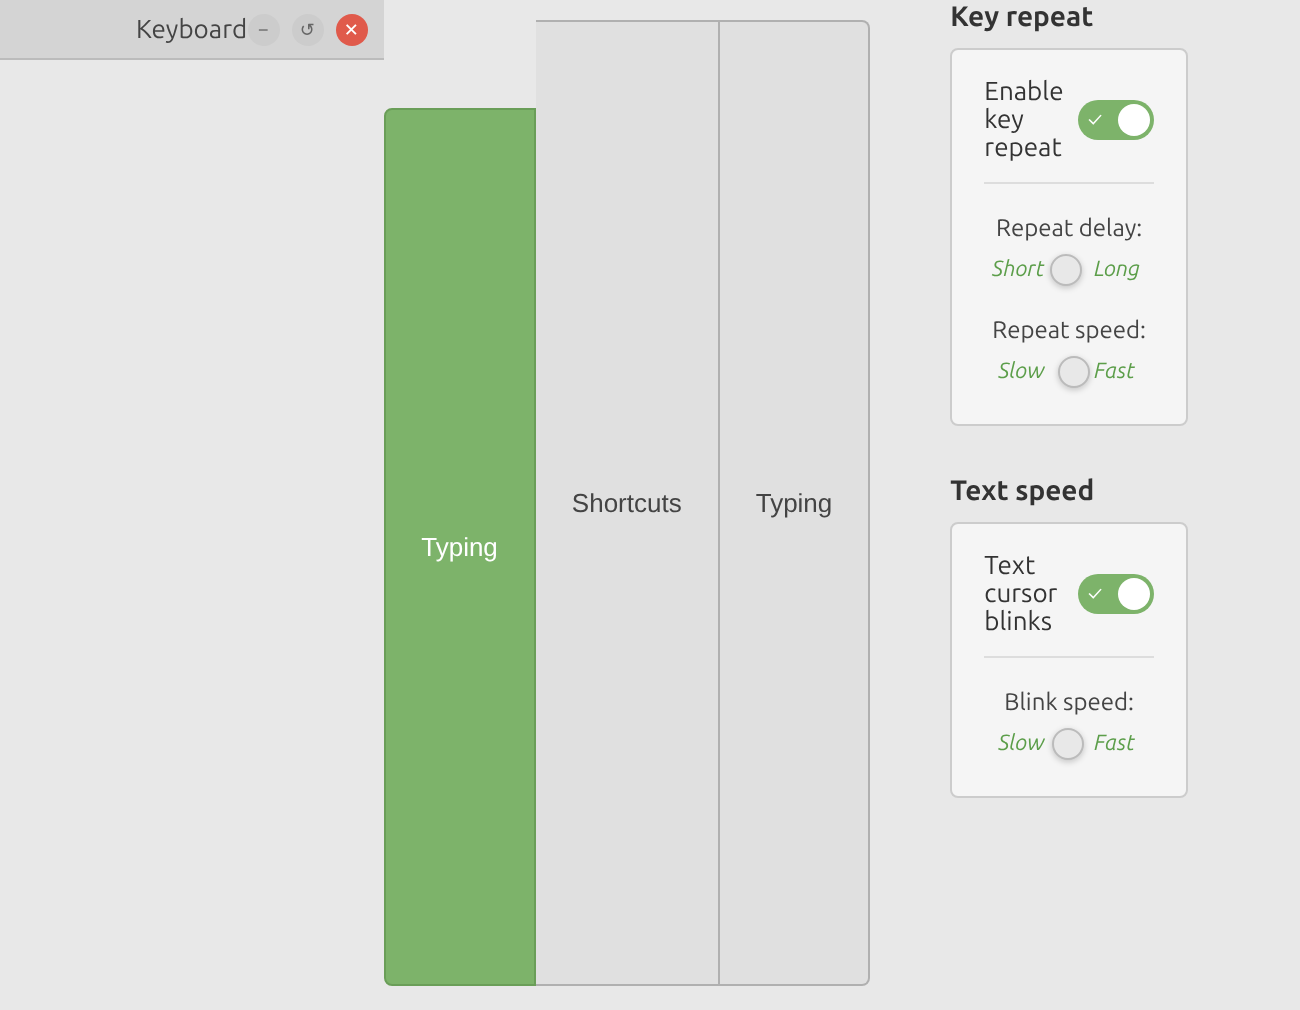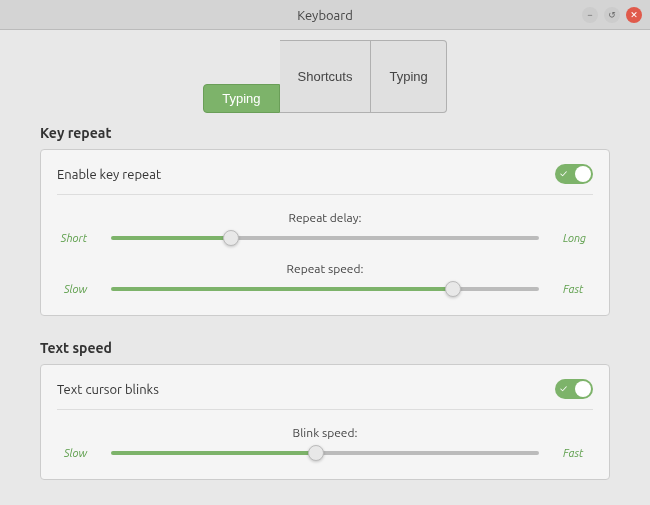--- a/index.html
+++ b/index.html
@@ -12,21 +12,21 @@
       width: 650px;
       height: 505px;
       overflow: hidden;
     }
 
     .window {
       width: 650px;
       height: 505px;
       background: #e8e8e8;
       display: flex;
-      flex-direction: column;
+      flex-direction: row;
     }
 
     .titlebar {
       background: #d4d4d4;
       height: 30px;
       display: flex;
       align-items: center;
       justify-content: space-between;
       padding: 0 8px;
       border-bottom: 1px solid #bbb;
@@ -82,21 +82,21 @@
     .tab-btn + .tab-btn { border-left: none; }
 
     .tab-btn.active {
       background: #7db36a;
       color: #fff;
       border-color: #6a9e58;
     }
 
     .content {
       flex: 1;
-      padding: 0 40px 20px 40px;
+      padding: 0 56px 20px 40px;
       overflow-y: auto;
     }
 
     .section-title {
       font-size: 14px;
       font-weight: bold;
       color: #333;
       margin-bottom: 8px;
     }
 
@@ -166,21 +166,21 @@
     .slider-label {
       text-align: center;
       font-size: 12px;
       color: #444;
       margin-bottom: 8px;
     }
 
     .slider-row {
       display: flex;
       align-items: center;
-      gap: 24px;
+      gap: 8px;
     }
 
     .slider-min-label {
       font-size: 11px;
       color: #5c9e4a;
       font-style: italic;
       width: 30px;
       text-align: right;
     }
 

